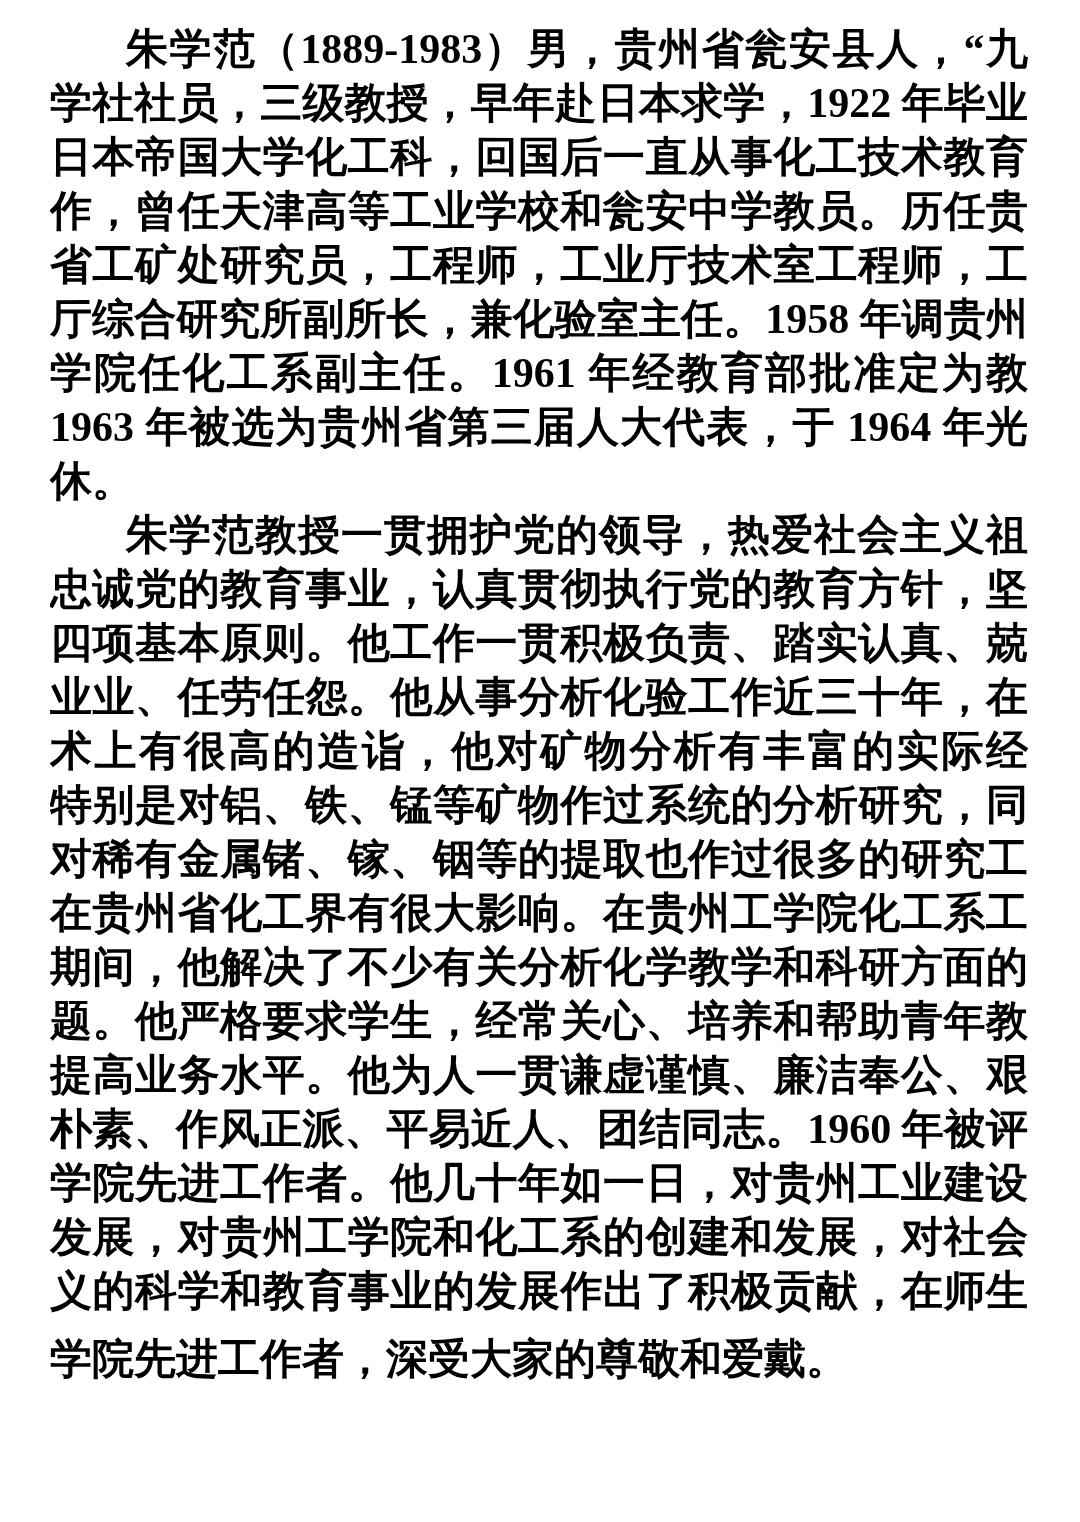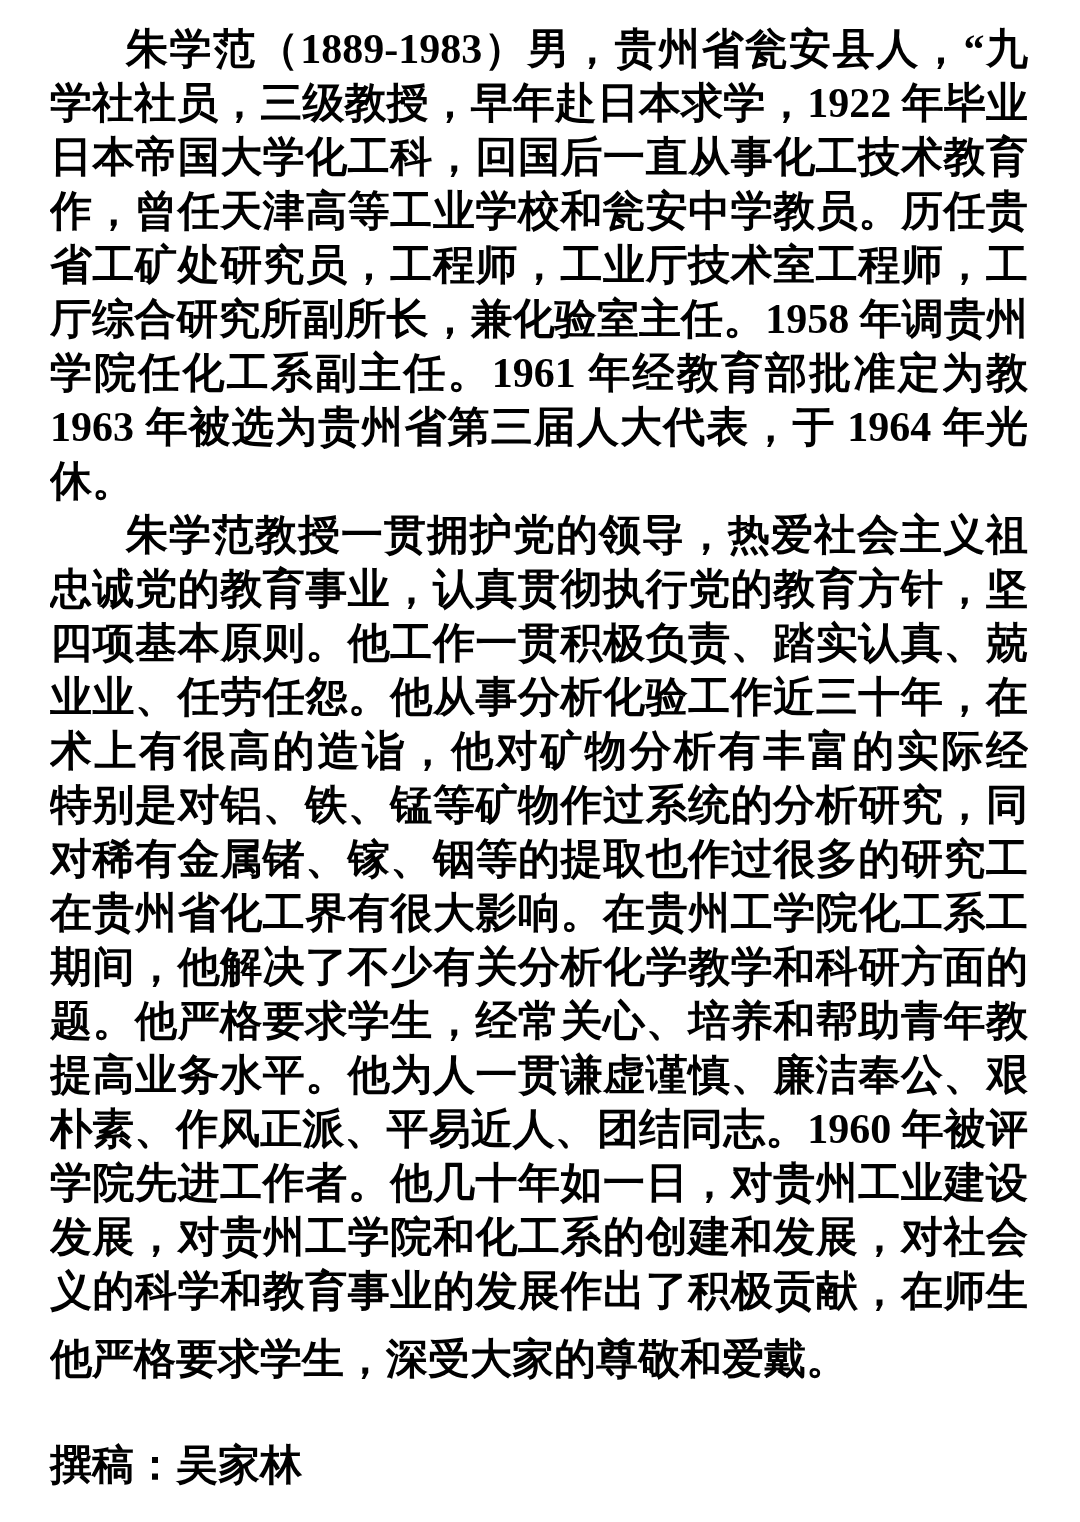--- a/index.html
+++ b/index.html
@@ -79,19 +79,18 @@
       <span class="line">特别是对铝、铁、锰等矿物作过系统的分析研究，同时</span>
       <span class="line">对稀有金属锗、镓、铟等的提取也作过很多的研究工作，</span>
       <span class="line">在贵州省化工界有很大影响。在贵州工学院化工系工作</span>
       <span class="line">期间，他解决了不少有关分析化学教学和科研方面的难</span>
       <span class="line">题。他严格要求学生，经常关心、培养和帮助青年教师</span>
       <span class="line">提高业务水平。他为人一贯谦虚谨慎、廉洁奉公、艰苦</span>
       <span class="line">朴素、作风正派、平易近人、团结同志。1960 年被评为</span>
       <span class="line">学院先进工作者。他几十年如一日，对贵州工业建设的</span>
       <span class="line">发展，对贵州工学院和化工系的创建和发展，对社会主</span>
       <span class="line">义的科学和教育事业的发展作出了积极贡献，在师生员</span>
-      <span class="line last gap-before">他严格要求学生，深受大家的尊敬和爱戴。</span>
+      <span class="line last gap-before">学院先进工作者，深受大家的尊敬和爱戴。</span>
     </p>
 
-    <div class="byline">撰稿：吴家林</div>
 
   </div>
 </div>
 
 </body></html>

